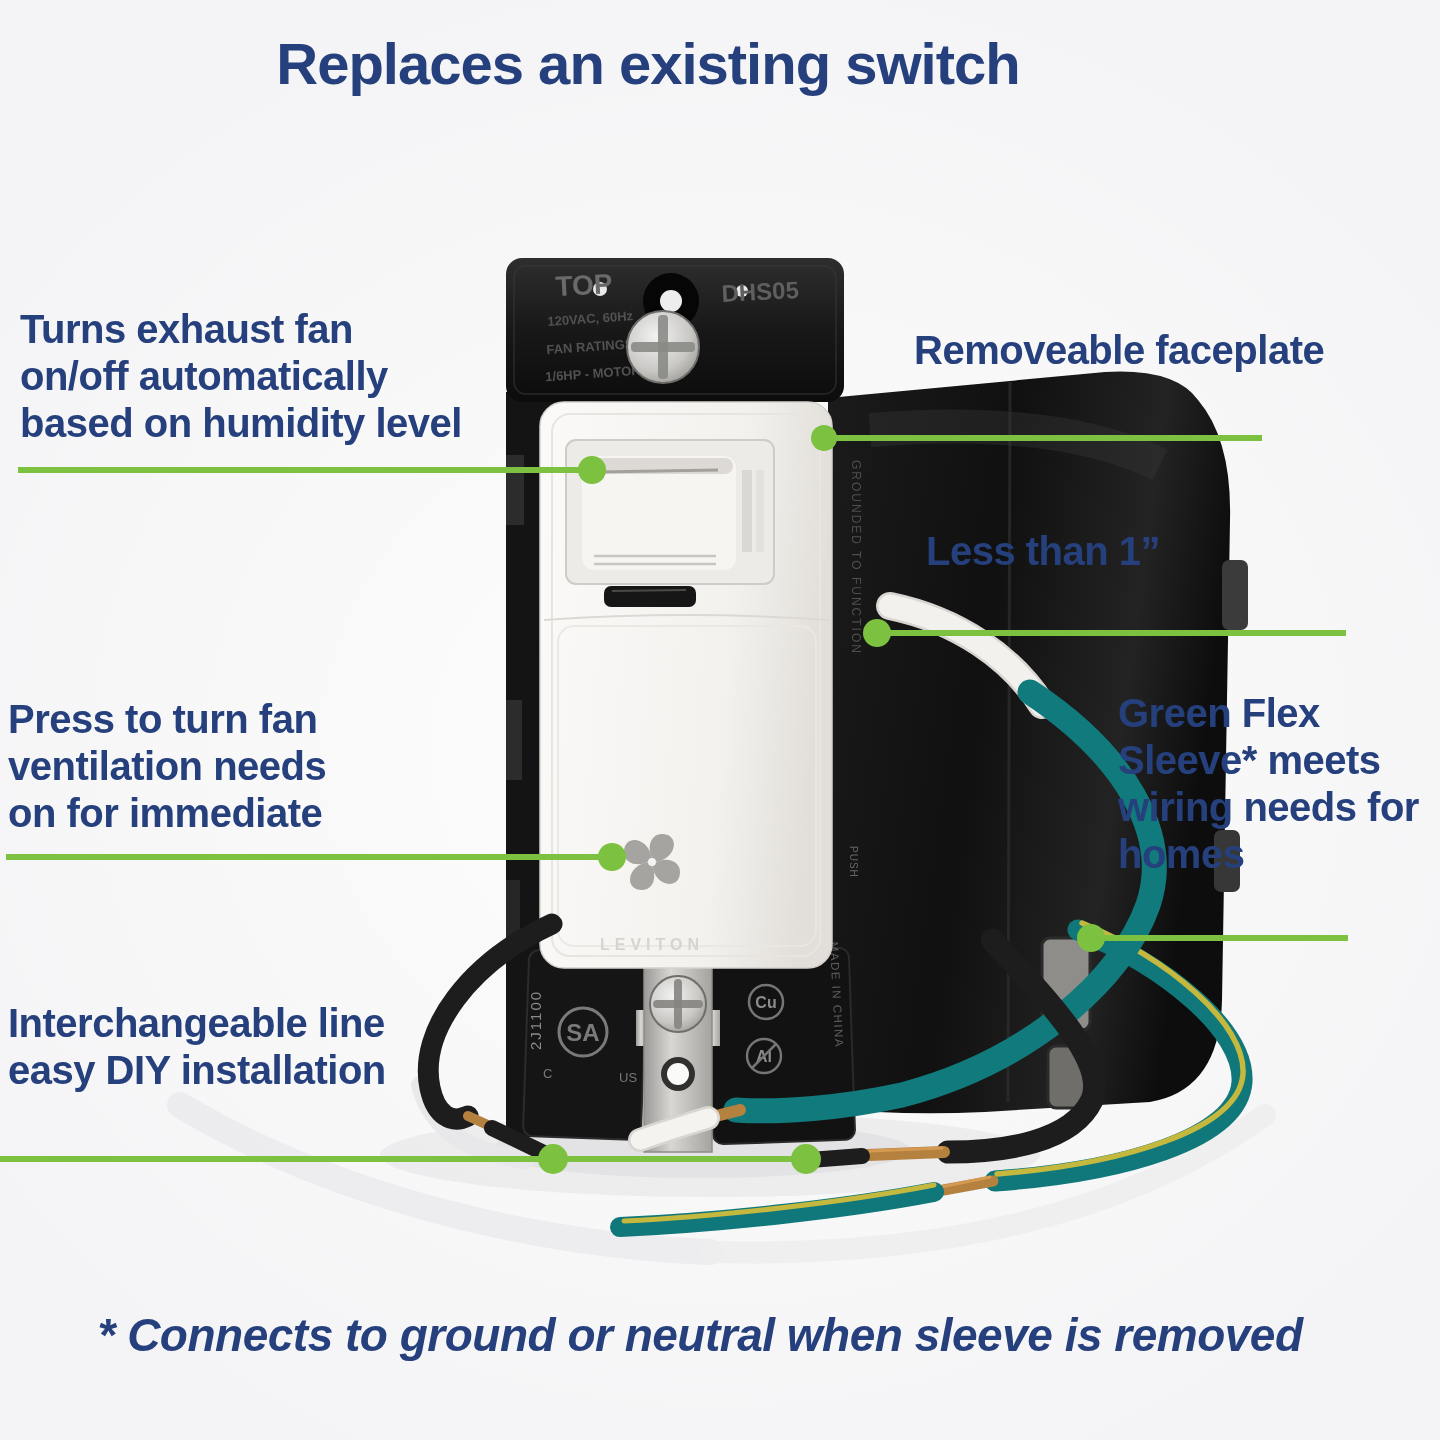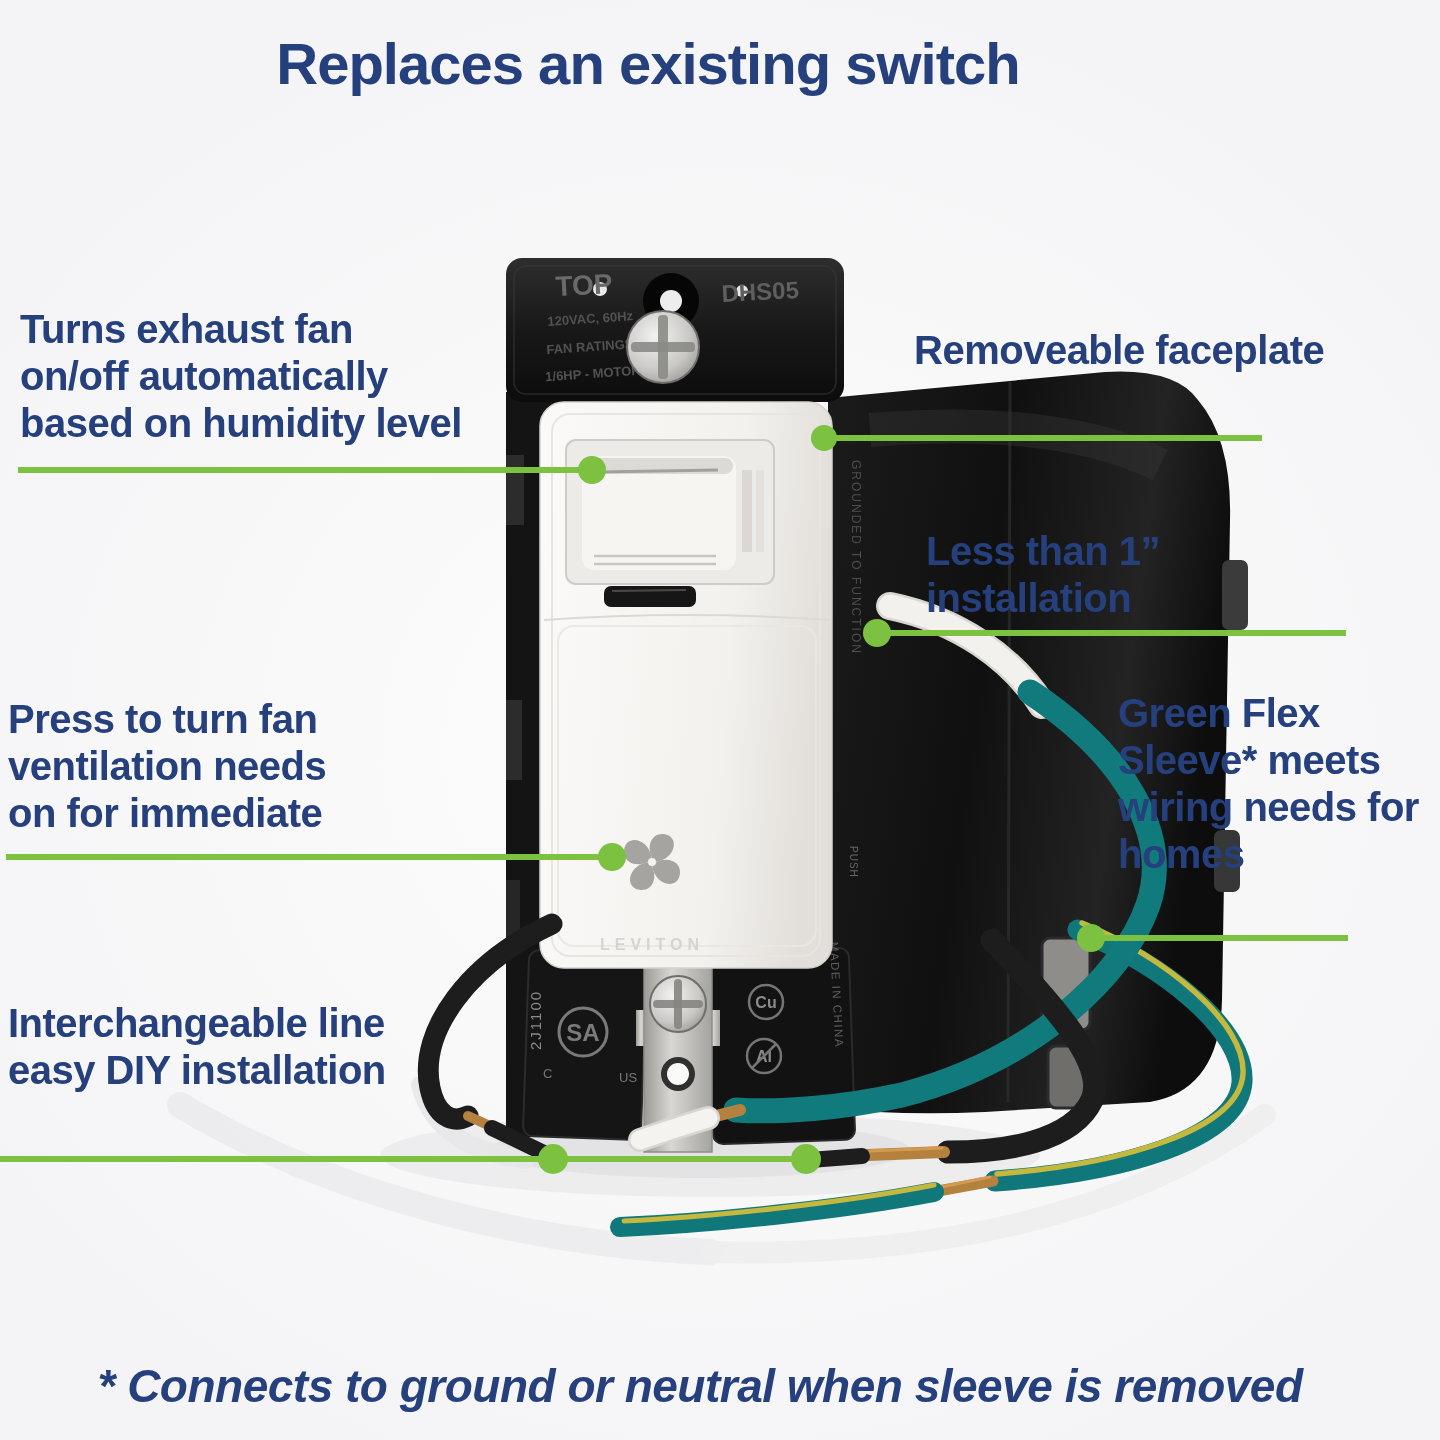--- a/index.html
+++ b/index.html
@@ -12,21 +12,21 @@
   .title{
     position:absolute;left:0;top:30px;width:1296px;margin:0;
     text-align:center;font-size:58px;font-weight:bold;letter-spacing:-1px;
     color:#25407c;
   }
   .callout{
     position:absolute;color:#25407c;font-size:40px;font-weight:bold;
     line-height:47px;letter-spacing:-0.5px;white-space:nowrap;
   }
   .footnote{
-    position:absolute;left:0;top:1359px;width:1400px;text-align:center;
+    position:absolute;left:0;top:1308px;width:1400px;text-align:center;
     color:#25407c;font-size:46px;font-style:italic;font-weight:bold;
     letter-spacing:-0.5px;
   }
   .c1{left:20px;top:306px;}
   .c2{left:914px;top:327px;}
   .c3{left:926px;top:480px;margin-top:48px;}
   .c4{left:8px;top:696px;}
   .c5{left:1118px;top:690px;}
   .c6{left:8px;top:1000px;}
 </style>
@@ -249,21 +249,20 @@
     <div>on/off automatically</div>
     <div>based on humidity level</div>
   </div>
 
   <div class="callout c2">
     <div>Removeable faceplate</div>
   </div>
 
   <div class="callout c3">
     <div>Less than 1”</div>
-    <div>installation</div>
   </div>
 
   <div class="callout c4">
     <div>Press to turn fan</div>
     <div>ventilation needs</div>
     <div>on for immediate</div>
   </div>
 
   <div class="callout c5">
     <div>Green Flex</div>

